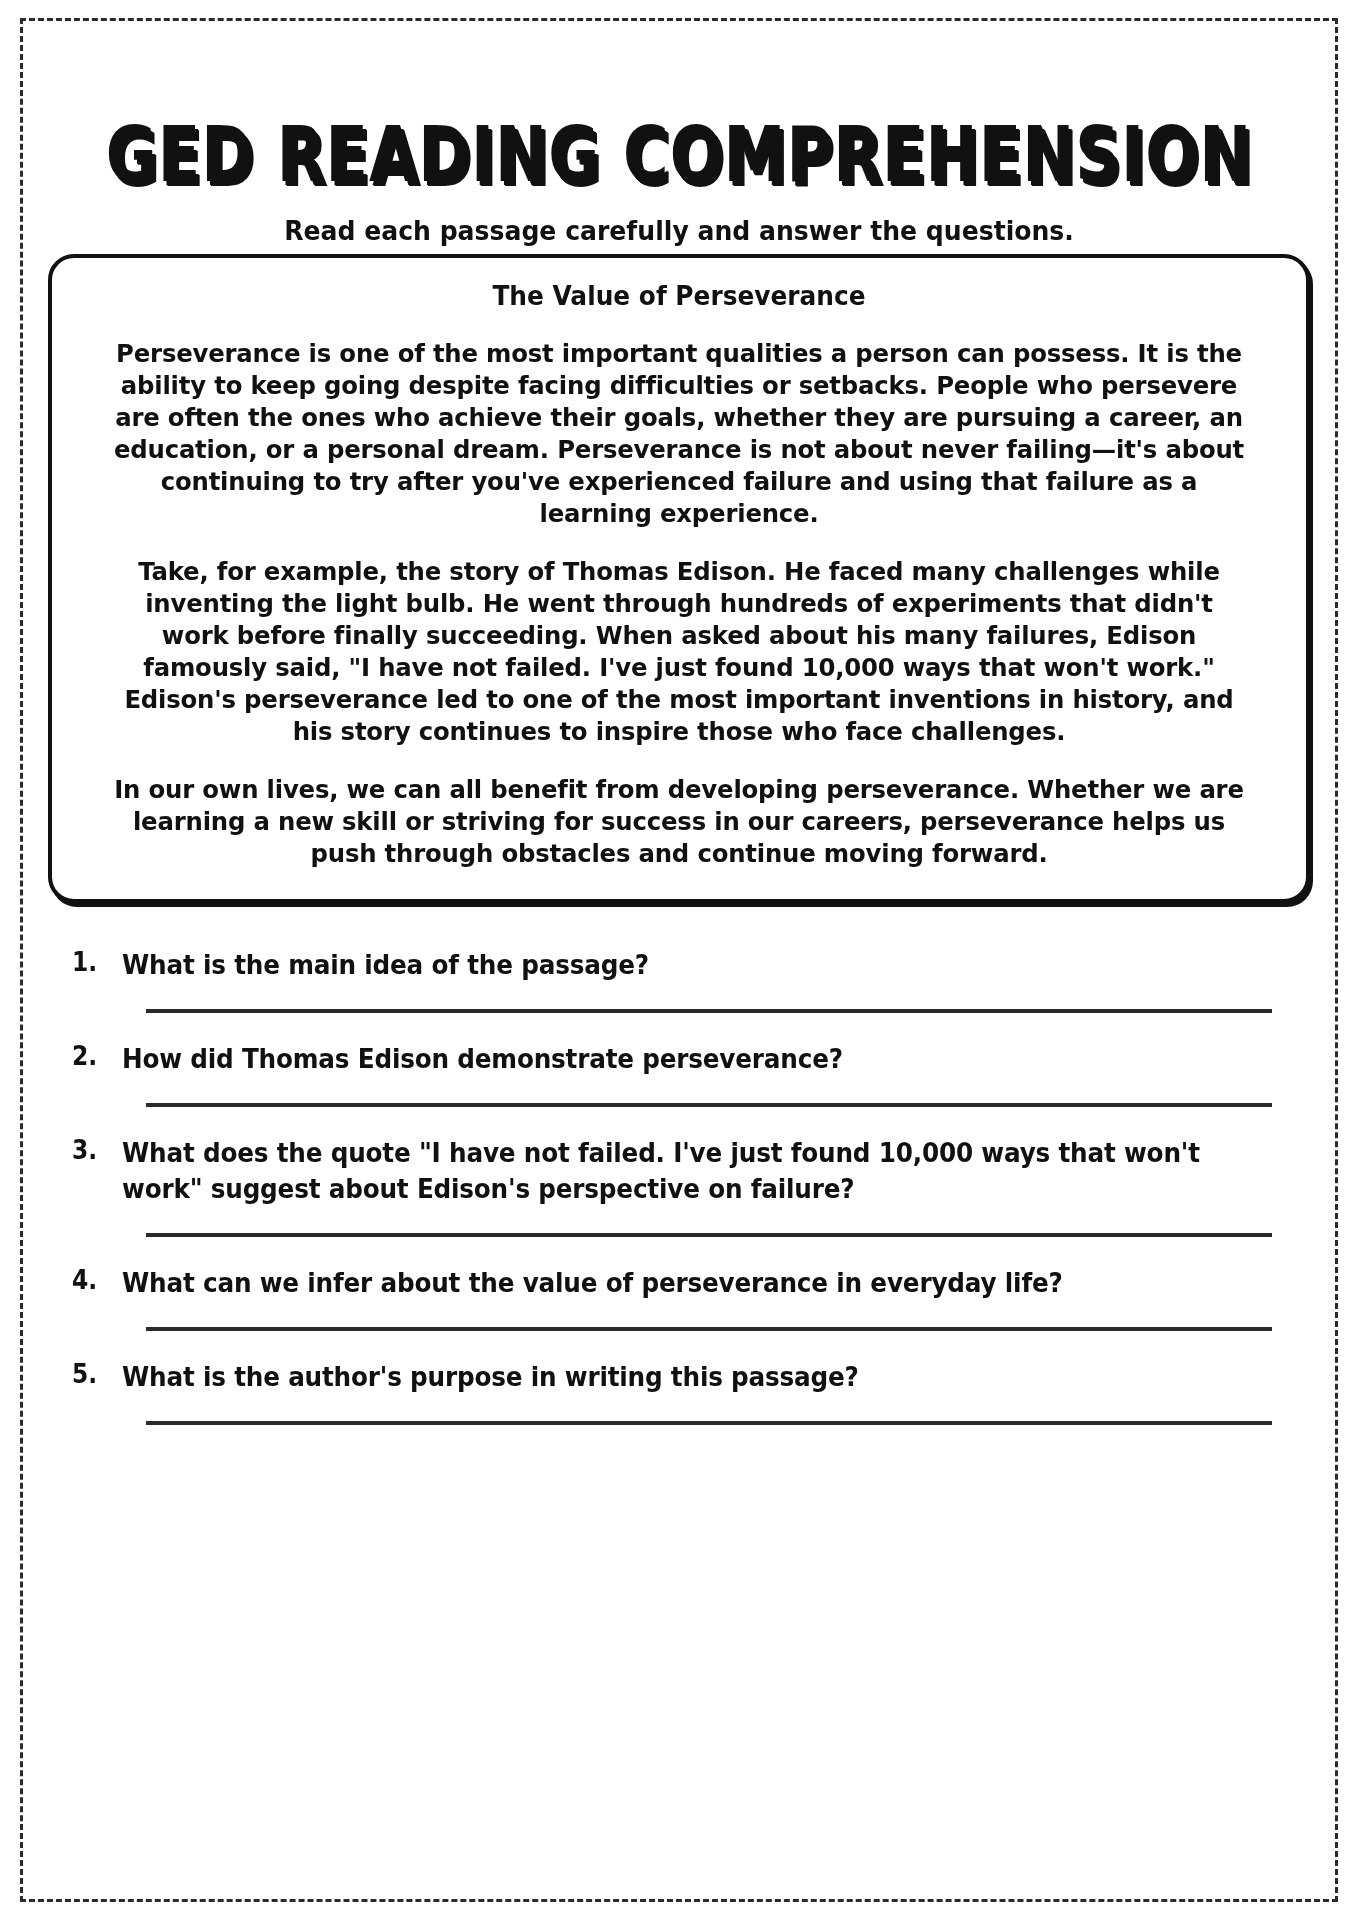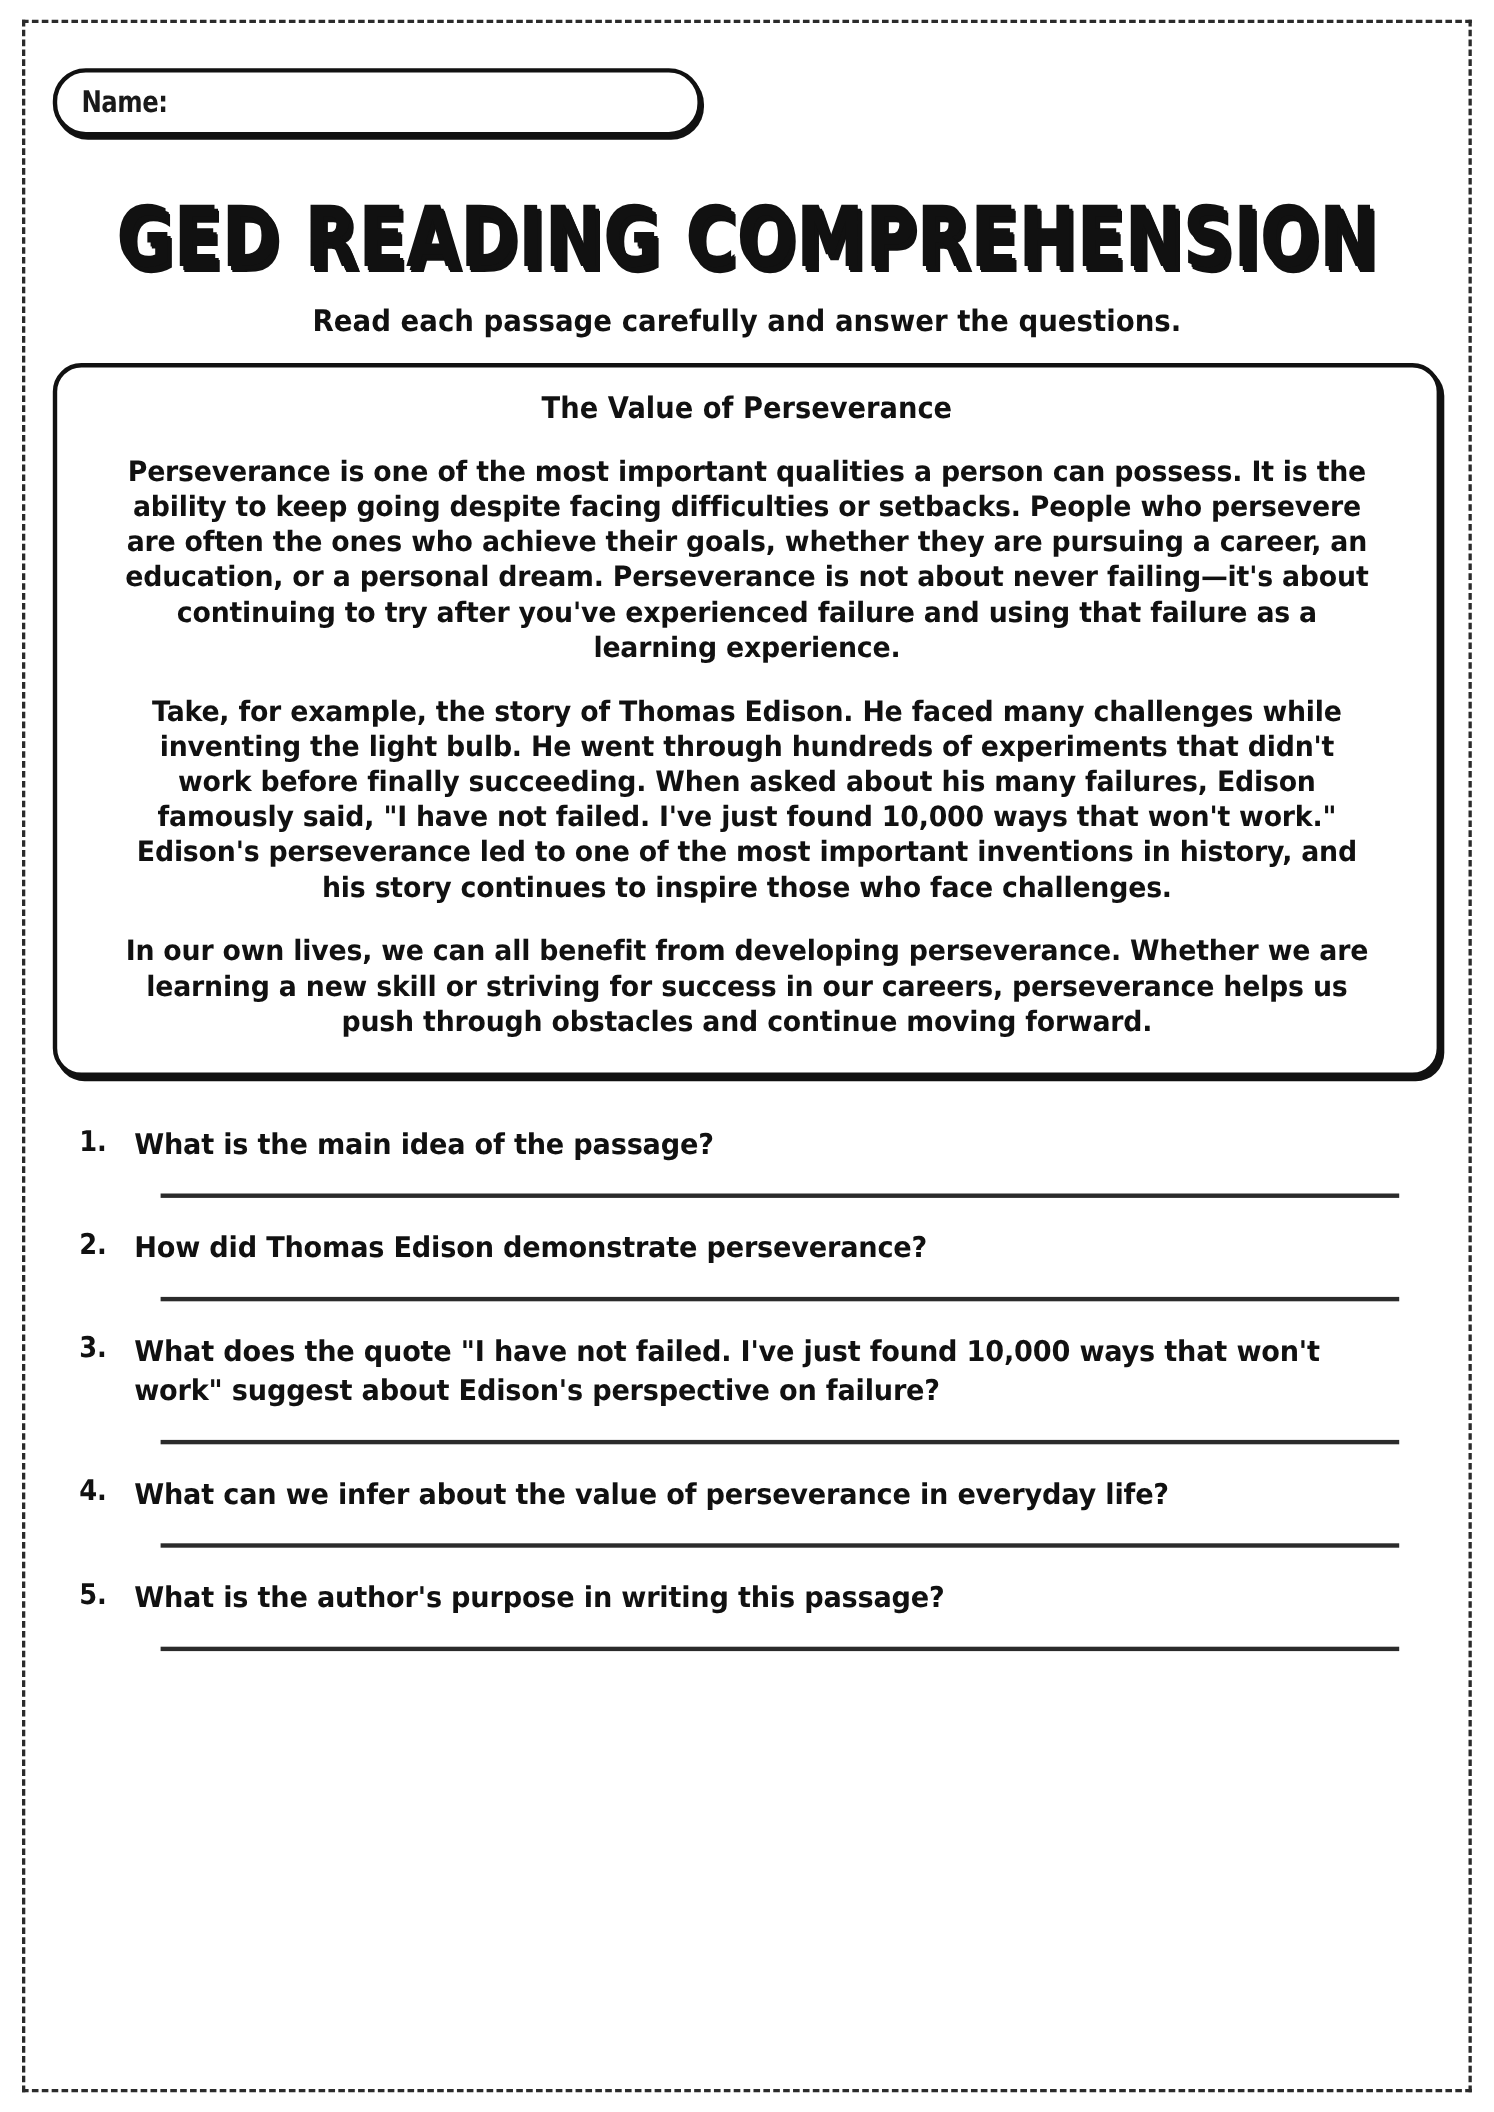--- a/index.html
+++ b/index.html
@@ -90,21 +90,21 @@
     font-weight: bold;
     font-size: 27px;
     margin-top: 34px;
     color: #111;
     transform: scaleX(0.93);
   }
 
   
   .passage-card {
     box-sizing: border-box;
-    margin-top: 22px;
+    margin-top: 8px;
     border: 4px solid #111111;
     border-radius: 26px;
     padding: 22px 30px 26px 30px;
     background: #fff;
     box-shadow: 3px 4px 0 #111;
   }
   .passage-title {
     text-align: center;
     font-family: "DejaVu Sans", sans-serif;
     font-weight: bold;
@@ -165,23 +165,20 @@
 </style>
 </head>
 <body>
 
 <div class="page">
   <div class="dashed-frame"></div>
 
   <div class="content">
 
     <div class="namedate-row">
-      <div class="field-box name">
-        <span class="field-label">Name:</span>
-      </div>
     </div>
 
     <div class="worksheet-title">GED READING COMPREHENSION</div>
     <div class="worksheet-subtitle">Read each passage carefully and answer the questions.</div>
 
     <div class="passage-card">
       <div class="passage-title">The Value of Perseverance</div>
       <p class="passage-para">Perseverance is one of the most important qualities a person can possess. It is the ability to keep going despite facing difficulties or setbacks. People who persevere are often the ones who achieve their goals, whether they are pursuing a career, an education, or a personal dream. Perseverance is not about never failing—it's about continuing to try after you've experienced failure and using that failure as a learning experience.</p>
       <p class="passage-para">Take, for example, the story of Thomas Edison. He faced many challenges while inventing the light bulb. He went through hundreds of experiments that didn't work before finally succeeding. When asked about his many failures, Edison famously said, "I have not failed. I've just found 10,000 ways that won't work." Edison's perseverance led to one of the most important inventions in history, and his story continues to inspire those who face challenges.</p>
       <p class="passage-para">In our own lives, we can all benefit from developing perseverance. Whether we are learning a new skill or striving for success in our careers, perseverance helps us push through obstacles and continue moving forward.</p>

